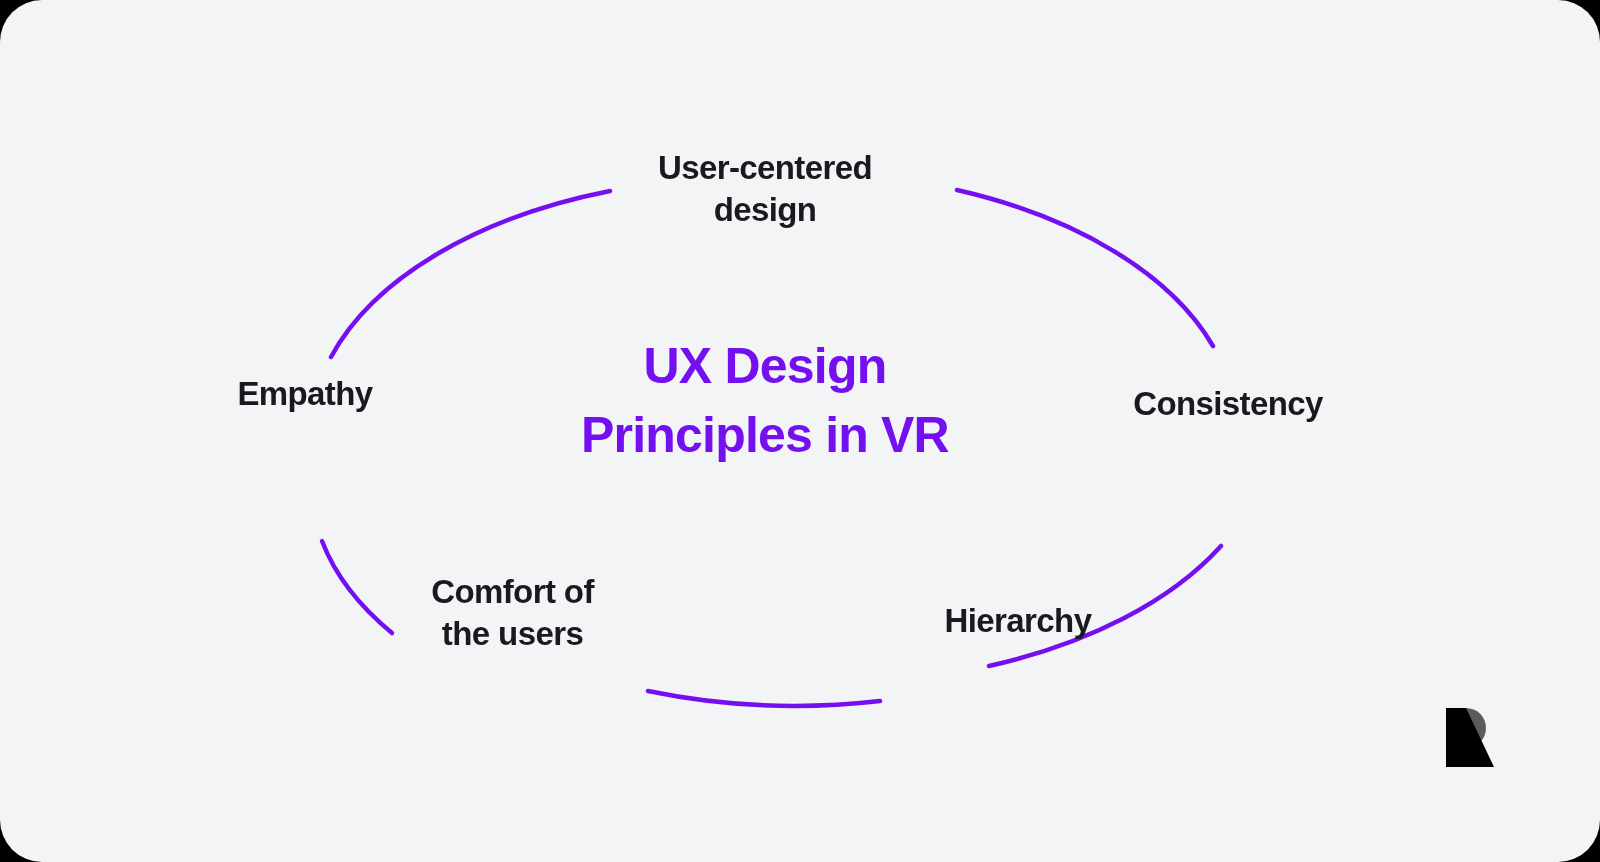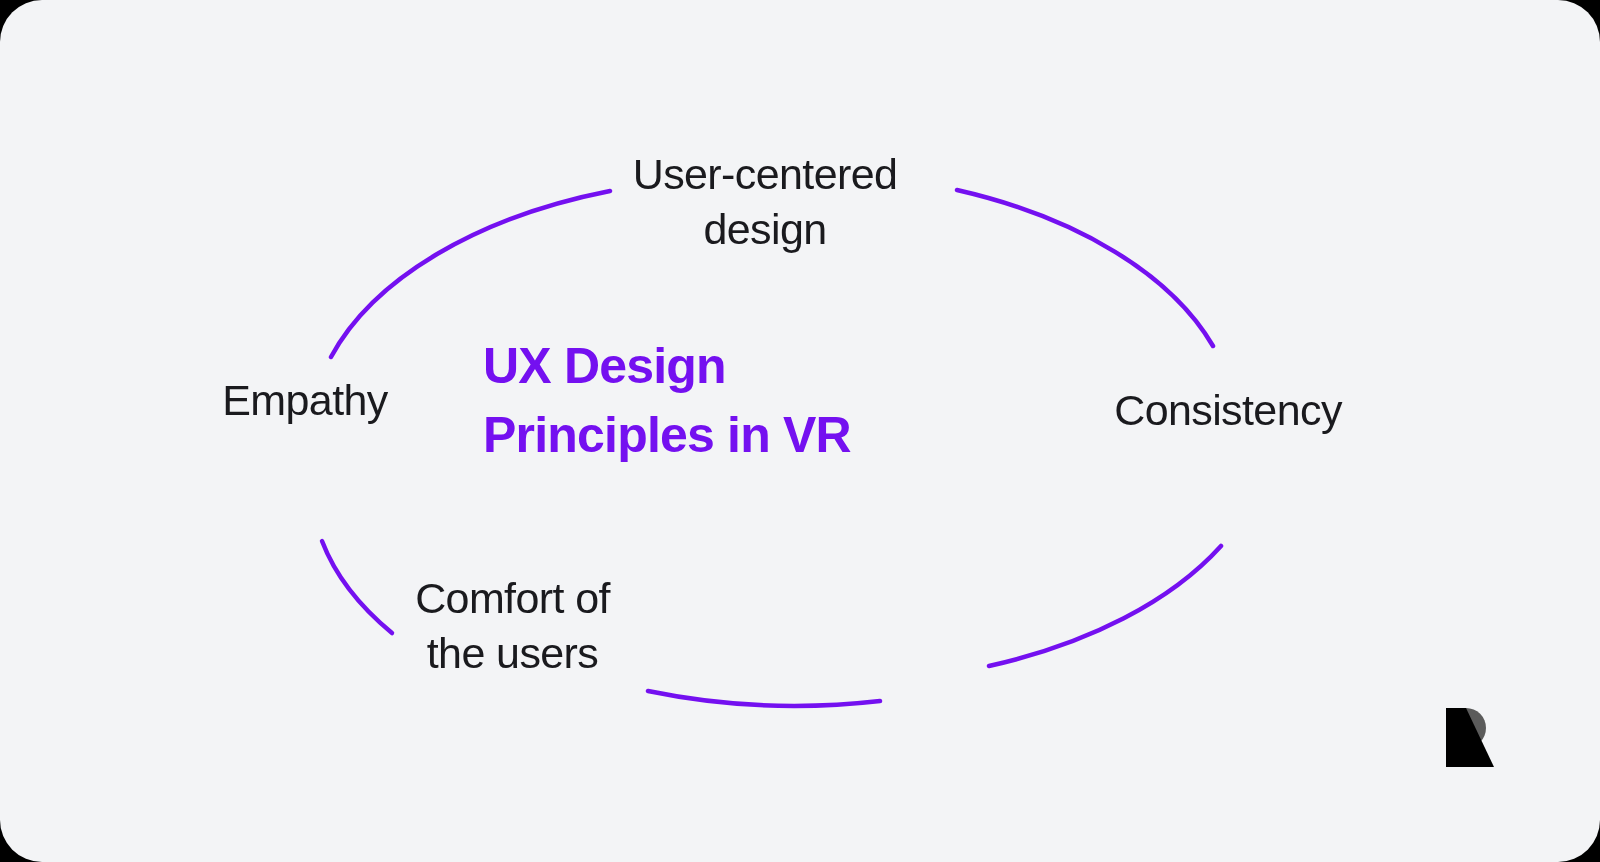--- a/index.html
+++ b/index.html
@@ -25,34 +25,34 @@
     position: absolute;
     left: 0;
     top: 0;
     width: 1600px;
     height: 862px;
   }
   .node-label {
     position: absolute;
     color: #1a1a1e;
     font-family: "Liberation Sans", sans-serif;
-    font-weight: normal;
-    font-size: 43px;
+    font-weight: bold;
+    font-size: 33px;
     line-height: 1.28;
     letter-spacing: -0.6px;
     text-align: center;
     white-space: pre-line;
     -webkit-font-smoothing: antialiased;
   }
   #center-title {
     position: absolute;
-    left: 483px;
+    left: 465px;
     top: 332px;
     width: 600px;
-    text-align: left;
+    text-align: center;
     color: #7410f0;
     font-family: "Liberation Sans", sans-serif;
     font-weight: bold;
     font-size: 50px;
     line-height: 1.38;
     letter-spacing: -0.8px;
     white-space: pre-line;
   }
   #label-user-centered-design {
     left: 535px;
@@ -109,20 +109,21 @@
   </svg>
 
   <div id="center-title">UX Design
 Principles in VR</div>
 
   <div class="node-label" id="label-user-centered-design">User-centered
 design</div>
 
   <div class="node-label" id="label-consistency">Consistency</div>
 
+  <div class="node-label" id="label-hierarchy">Hierarchy</div>
 
   <div class="node-label" id="label-comfort-of-the-users">Comfort of
 the users</div>
 
   <div class="node-label" id="label-empathy">Empathy</div>
 
   <svg id="brand-logo" viewBox="0 0 52 62" xmlns="http://www.w3.org/2000/svg">
     <path d="M 22 1 A 20 20 0 0 1 22 41 Z" fill="#5b5b5b"></path>
     <path d="M 2 1 L 22 1 L 50 60 L 2 60 Z" fill="#000000"></path>
   </svg>

